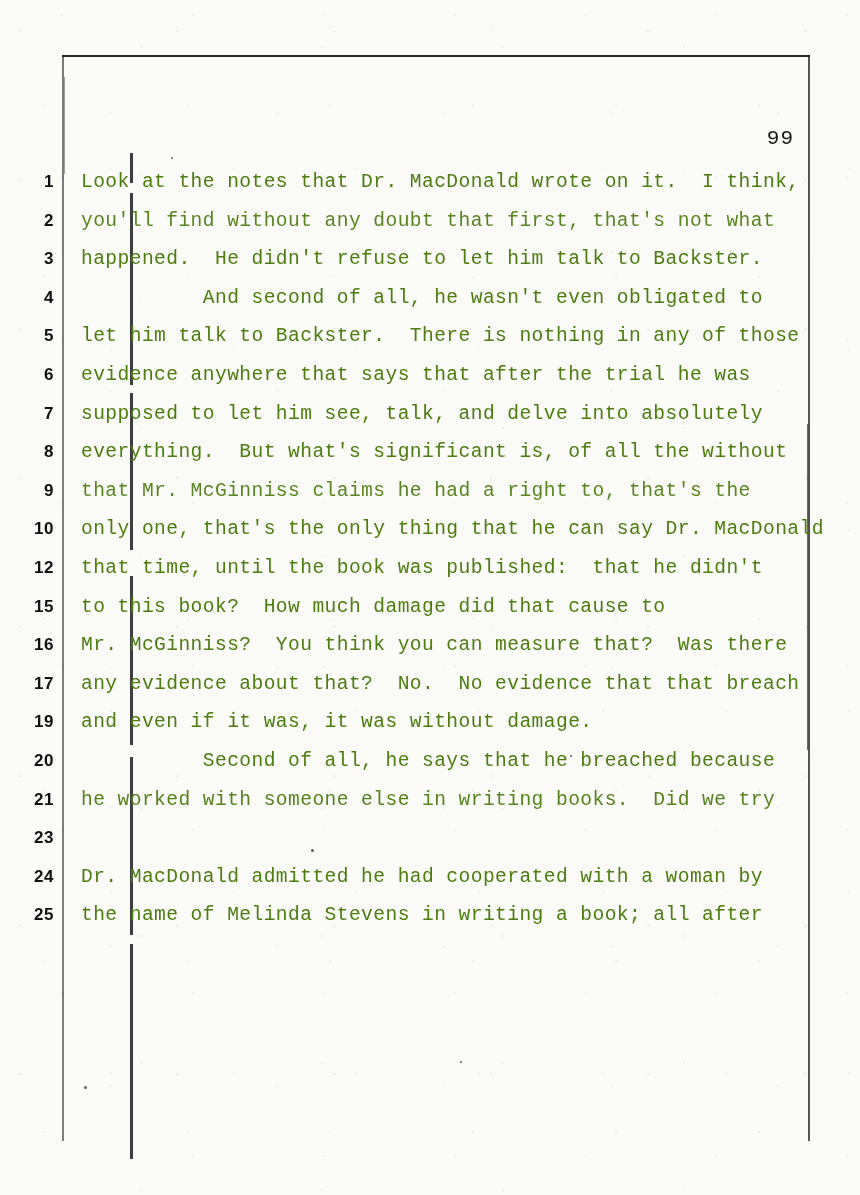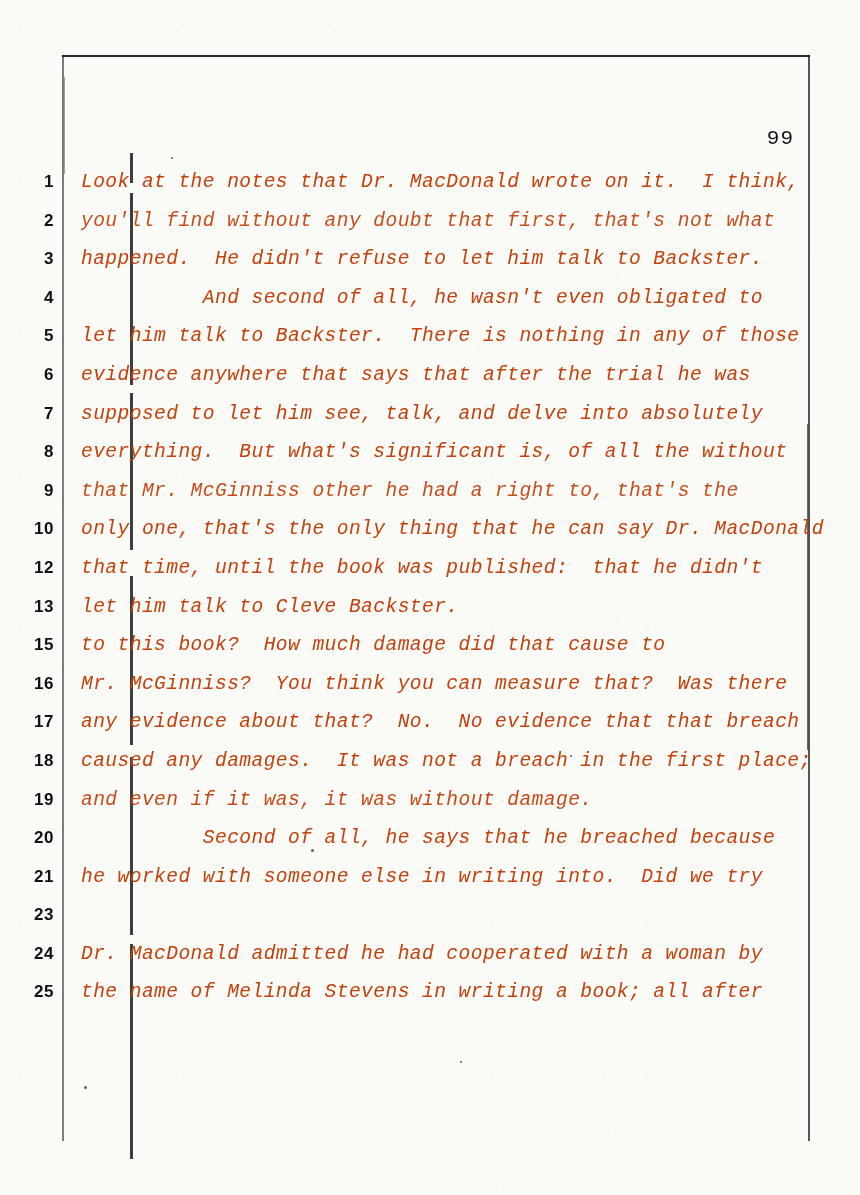--- a/index.html
+++ b/index.html
@@ -127,23 +127,22 @@
     color: #101010;
     font-family: "Liberation Sans", sans-serif;
     letter-spacing: .5px;
   }
   .line-text {
     position: absolute;
     left: 19px;
     top: 0;
     font-size: 19.6px;
     letter-spacing: 0.42px;
-    color: #c2410c;
+    color: #4d7c0f;
     font-family: "Liberation Mono", "DejaVu Sans Mono", monospace;
-    font-style: italic;
   }
 
   
   .line:nth-child(2) .line-text,
   .line:nth-child(9) .line-text { opacity: .93; text-align: right; }
   .line:nth-child(17) .line-text { opacity: .95; }
 
   
   .speck {
     position: absolute;
@@ -204,61 +203,53 @@
       <div class="line">
         <span class="line-no">7</span>
         <span class="line-text">supposed to let him see, talk, and delve into absolutely</span>
       </div>
       <div class="line">
         <span class="line-no">8</span>
         <span class="line-text">everything.  But what's significant is, of all the without</span>
       </div>
       <div class="line">
         <span class="line-no">9</span>
-        <span class="line-text">that Mr. McGinniss other he had a right to, that's the</span>
+        <span class="line-text">that Mr. McGinniss claims he had a right to, that's the</span>
       </div>
       <div class="line">
         <span class="line-no">10</span>
         <span class="line-text">only one, that's the only thing that he can say Dr. MacDonald</span>
       </div>
       <div class="line">
         <span class="line-no">12</span>
         <span class="line-text">that time, until the book was published:  that he didn't</span>
       </div>
       <div class="line">
-        <span class="line-no">13</span>
-        <span class="line-text">let him talk to Cleve Backster.</span>
-      </div>
-      <div class="line">
         <span class="line-no">15</span>
         <span class="line-text">to this book?  How much damage did that cause to</span>
       </div>
       <div class="line">
         <span class="line-no">16</span>
         <span class="line-text">Mr. McGinniss?  You think you can measure that?  Was there</span>
       </div>
       <div class="line">
         <span class="line-no">17</span>
         <span class="line-text">any evidence about that?  No.  No evidence that that breach</span>
       </div>
       <div class="line">
-        <span class="line-no">18</span>
-        <span class="line-text">caused any damages.  It was not a breach in the first place;</span>
-      </div>
-      <div class="line">
         <span class="line-no">19</span>
         <span class="line-text">and even if it was, it was without damage.</span>
       </div>
       <div class="line">
         <span class="line-no">20</span>
         <span class="line-text">          Second of all, he says that he breached because</span>
       </div>
       <div class="line">
         <span class="line-no">21</span>
-        <span class="line-text">he worked with someone else in writing into.  Did we try</span>
+        <span class="line-text">he worked with someone else in writing books.  Did we try</span>
       </div>
       <div class="line">
         <span class="line-no">23</span>
       </div>
       <div class="line">
         <span class="line-no">24</span>
         <span class="line-text">Dr. MacDonald admitted he had cooperated with a woman by</span>
       </div>
       <div class="line">
         <span class="line-no">25</span>

